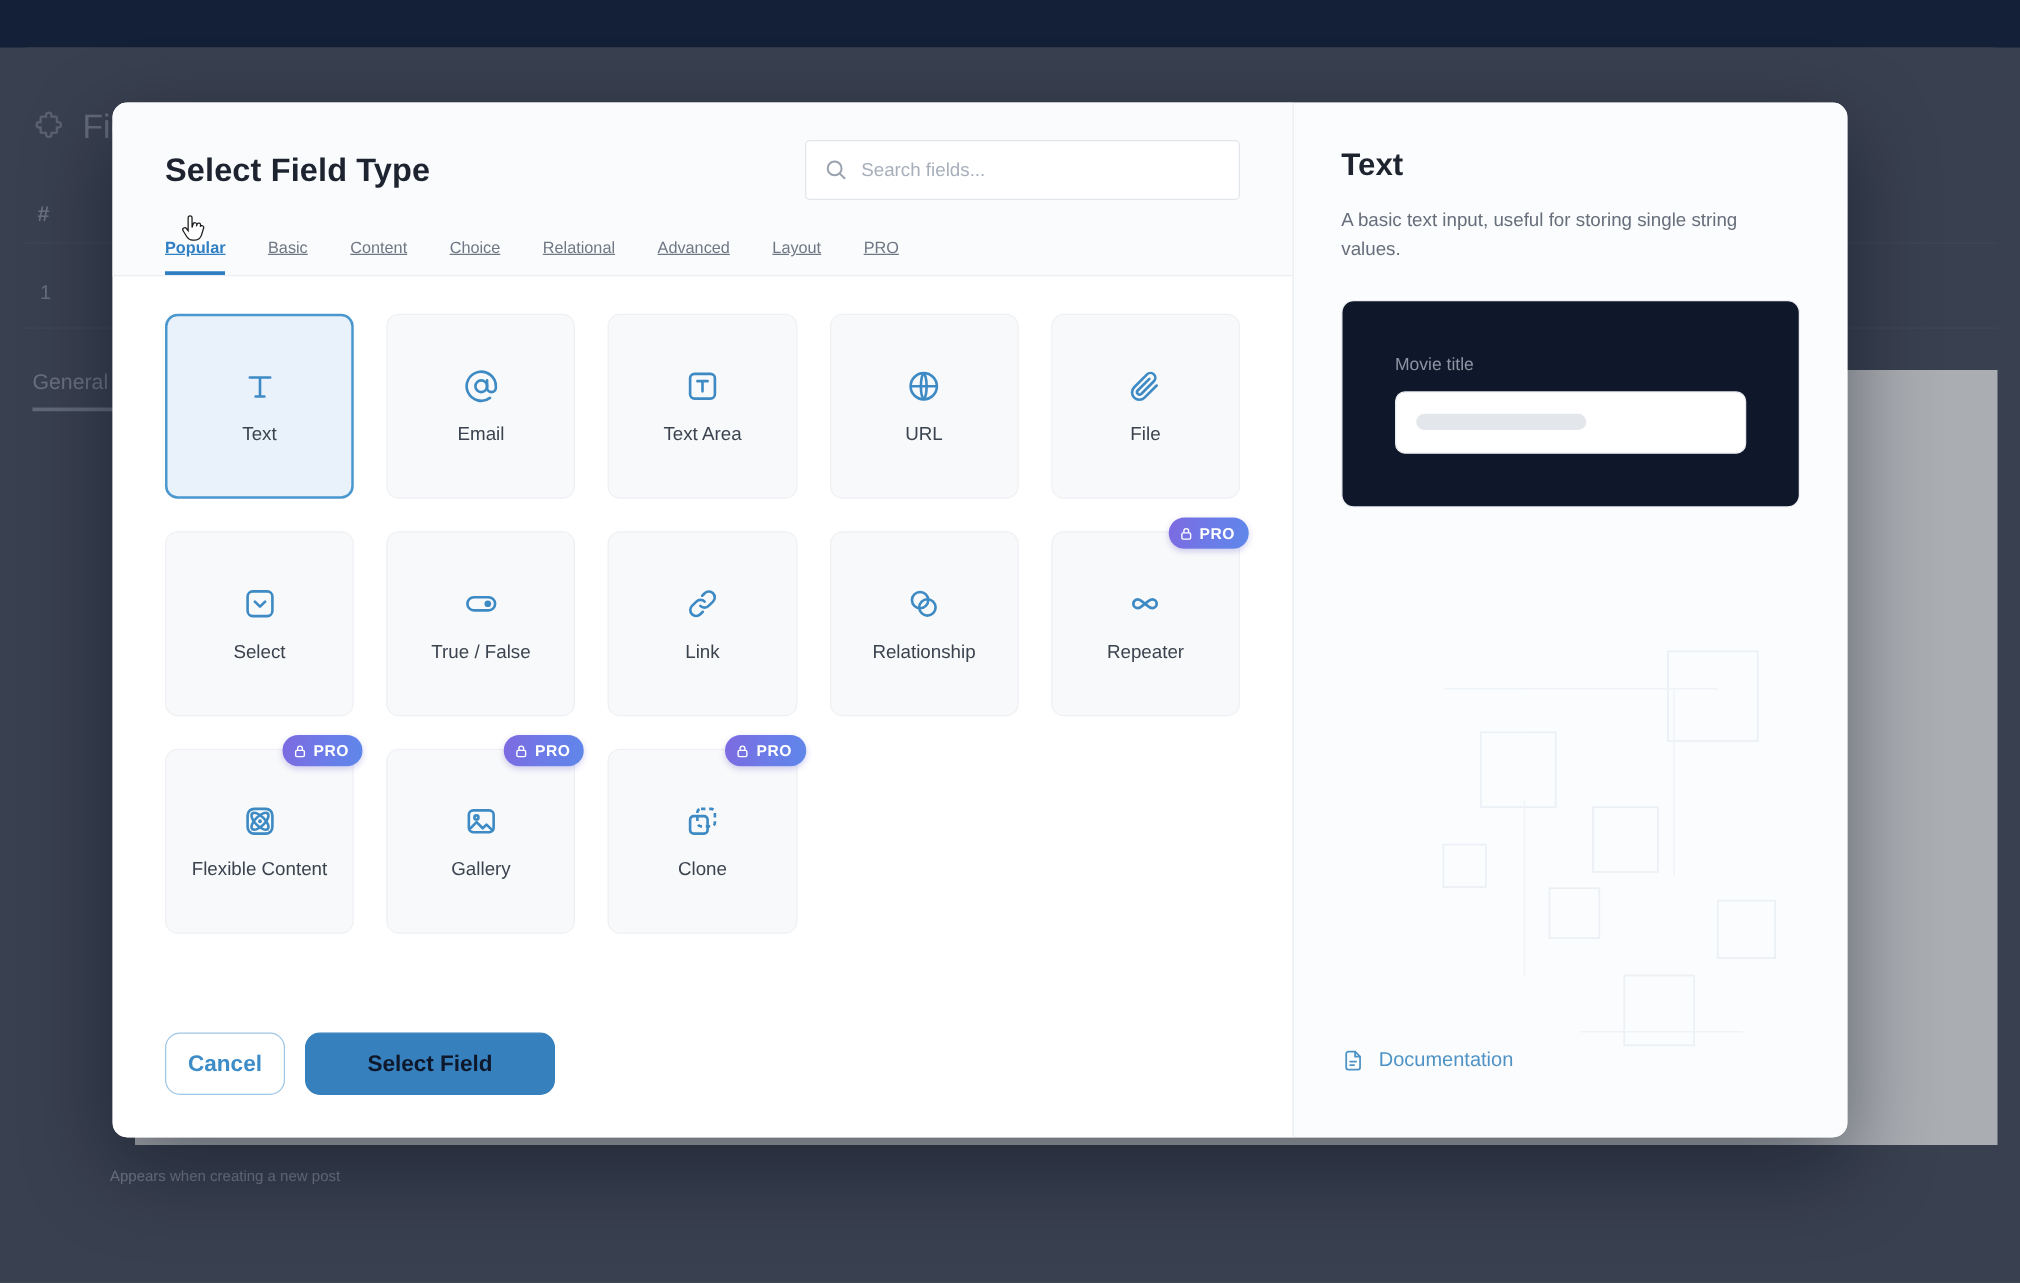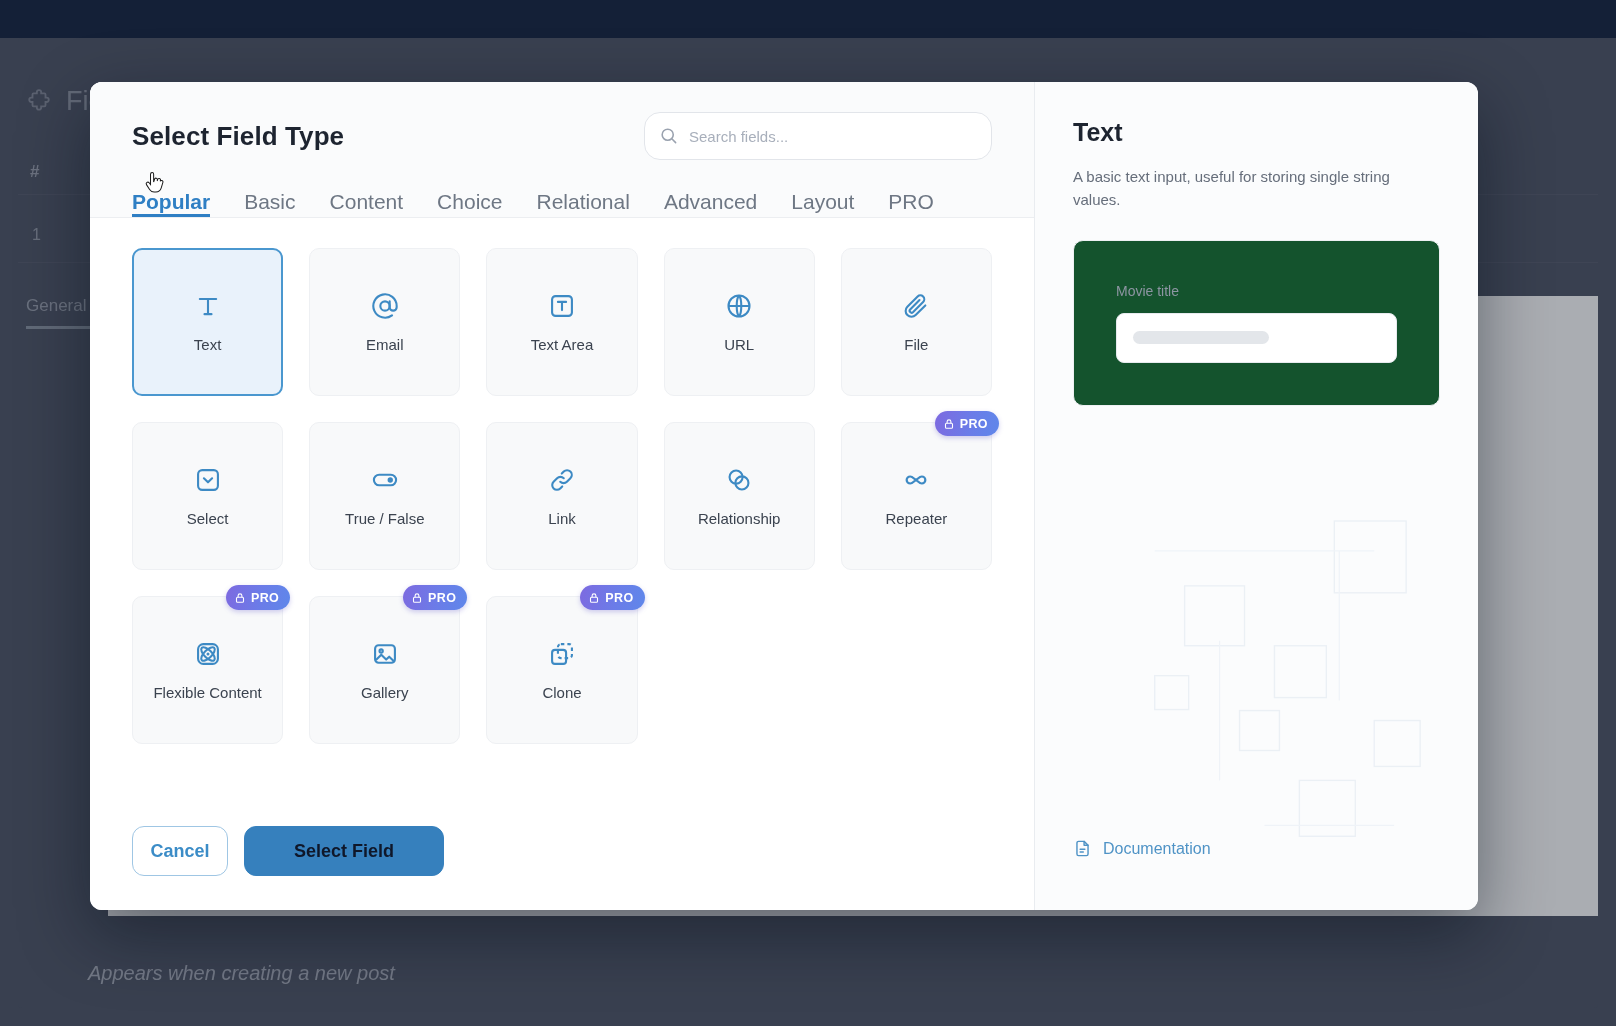--- a/index.html
+++ b/index.html
@@ -62,22 +62,22 @@
     width: 74px; height: 3px;
     background: #b7c0ce; opacity: .55;
   }
   .bg-rowline {
     position: absolute;
     left: 0; right: 0; height: 1px;
     background: rgba(255,255,255,.05);
   }
   .bg-caption {
     position: absolute;
-    top: 924px; left: 70px;
-    color: #cfd5df; font-size: 20px; opacity: .62; font-style: italic;
+    top: 896px; left: 70px;
+    color: #cfd5df; font-size: 12px; opacity: .62;
   }
   .bg-labelcol {
     position: absolute;
     left: 70px;
     color: #d2d8e2; font-size: 16px; opacity: .45;
   }
   .bg-whitepanel {
     position: absolute;
     left: 90px; right: 0;
     background: #fff;
@@ -131,21 +131,21 @@
   }
   .search-box {
     position: relative;
     width: 348px;
     height: 48px;
   }
   .search-box input {
     width: 100%;
     height: 100%;
     border: 1px solid #e2e5ea;
-    border-radius: 16px;
+    border-radius: 4px;
     background: #ffffff;
     padding: 0 14px 0 44px;
     font-size: 15px;
     font-family: "Liberation Sans", sans-serif;
     color: #2a3240;
     outline: none;
   }
   .search-box input::placeholder { color: #a8afbb; }
   .search-icon {
     position: absolute;
@@ -154,25 +154,27 @@
     color: #9aa2af;
     pointer-events: none;
   }
 
   .tabs {
     display: flex;
     gap: 34px;
     margin-top: 30px;
   }
   .tab {
-    font-size: 21px;
+    font-size: 13px;
     color: #6e7784;
+    padding-bottom: 12px;
     border-bottom: 3px solid transparent;
     cursor: pointer;
     white-space: nowrap;
+    text-decoration: underline;
   }
   .tab.active {
     color: #2f7fc4;
     font-weight: 600;
     border-bottom-color: #2f7fc4;
   }
 
   .pane-body {
     flex: 1;
     padding: 30px 42px 0 42px;
@@ -298,21 +300,21 @@
   .preview-desc {
     margin-top: 18px;
     font-size: 15px;
     line-height: 1.55;
     color: #666e7b;
     max-width: 380px;
     position: relative;
   }
   .preview-card {
     margin-top: 28px;
-    background: #14532d;
+    background: #0f172a;
     border: 1px solid #eef0f3;
     border-radius: 10px;
     padding: 42px 42px;
     position: relative;
   }
   .preview-field-label {
     font-size: 14px;
     color: #8d95a2;
     margin-bottom: 14px;
   }

